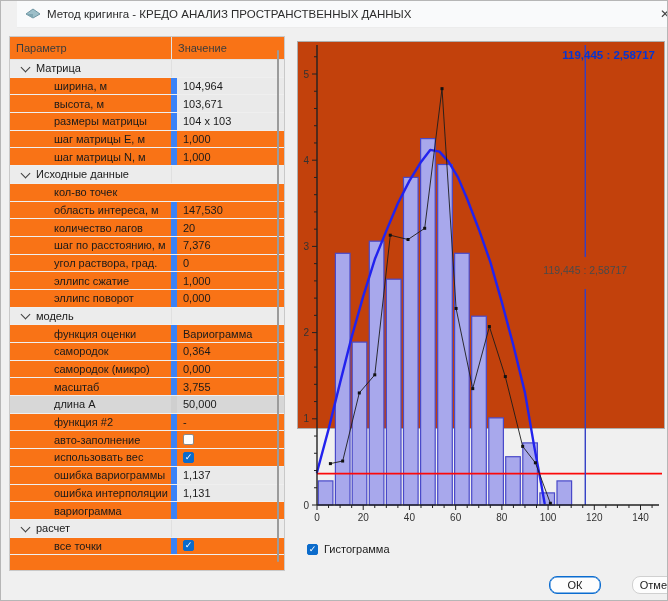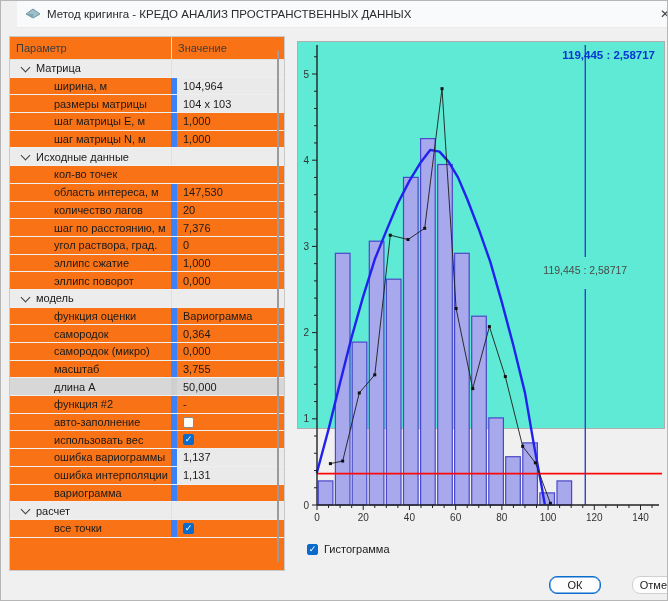--- a/index.html
+++ b/index.html
@@ -30,21 +30,21 @@
   .trow .vcell.ro{background:#eaeaea}
   .trow.sel{background:#d7d7d7}
   .trow.sel .vcell{background:#d7d7d7;border-left-color:#cfcfcf}
   .chev{width:6px;height:6px;border-left:1.4px solid #3f3f3f;border-bottom:1.4px solid #3f3f3f;
         transform:rotate(-45deg);position:absolute;margin-left:-14px;margin-top:-2px}
   .cb{width:11px;height:11px;border:1px solid #8a8a8a;border-radius:2px;background:#fff;
       display:flex;align-items:center;justify-content:center;box-sizing:border-box}
   .cb.on{background:#0b6bcb;border-color:#0b6bcb;color:#fff;font-size:9px;line-height:9px}
   .vscroll{position:absolute;right:5px;top:13px;width:2px;height:512px;background:#9b9b9b;border-radius:2px}
   
-  .chartpanel{position:absolute;left:296px;top:40px;width:368px;height:388px;background:#5eead4;
+  .chartpanel{position:absolute;left:296px;top:40px;width:368px;height:388px;background:#c2410c;
               border:1px solid #aeaeae;box-sizing:border-box}
   .legendrow{position:absolute;left:9px;top:501px;display:flex;align-items:center;gap:6px;font-size:11px}
   
   .btn{position:absolute;height:18px;background:#fdfdfd;border:1px solid #d0d0d0;border-radius:8px;
        font-size:11px;display:flex;align-items:center;justify-content:center;box-sizing:border-box;
        color:#1a1a1a;cursor:pointer}
   .btn.ok{left:548px;top:575px;width:52px;border:1px solid #0b6cd0;box-shadow:0 0 0 0.5px #0b6cd0 inset}
   .btn.cancel{left:631px;top:575px;width:55px}
 </style>
 </head>
@@ -65,20 +65,24 @@
     <span>Значение</span>
   </div>
   <div id="tbody">
       <div class="trow group">
         <span class="lcell"><span class="chev"></span>Матрица</span>
         <span class="vcell"></span>
       </div>
       <div class="trow item">
         <span class="lcell">ширина, м</span>
         <span class="vcell ro">104,964</span>
+      </div>
+      <div class="trow item">
+        <span class="lcell">высота, м</span>
+        <span class="vcell ro">103,671</span>
       </div>
       <div class="trow item">
         <span class="lcell">размеры матрицы</span>
         <span class="vcell ro">104 x 103</span>
       </div>
       <div class="trow item">
         <span class="lcell">шаг матрицы E, м</span>
         <span class="vcell">1,000</span>
       </div>
       <div class="trow item">

